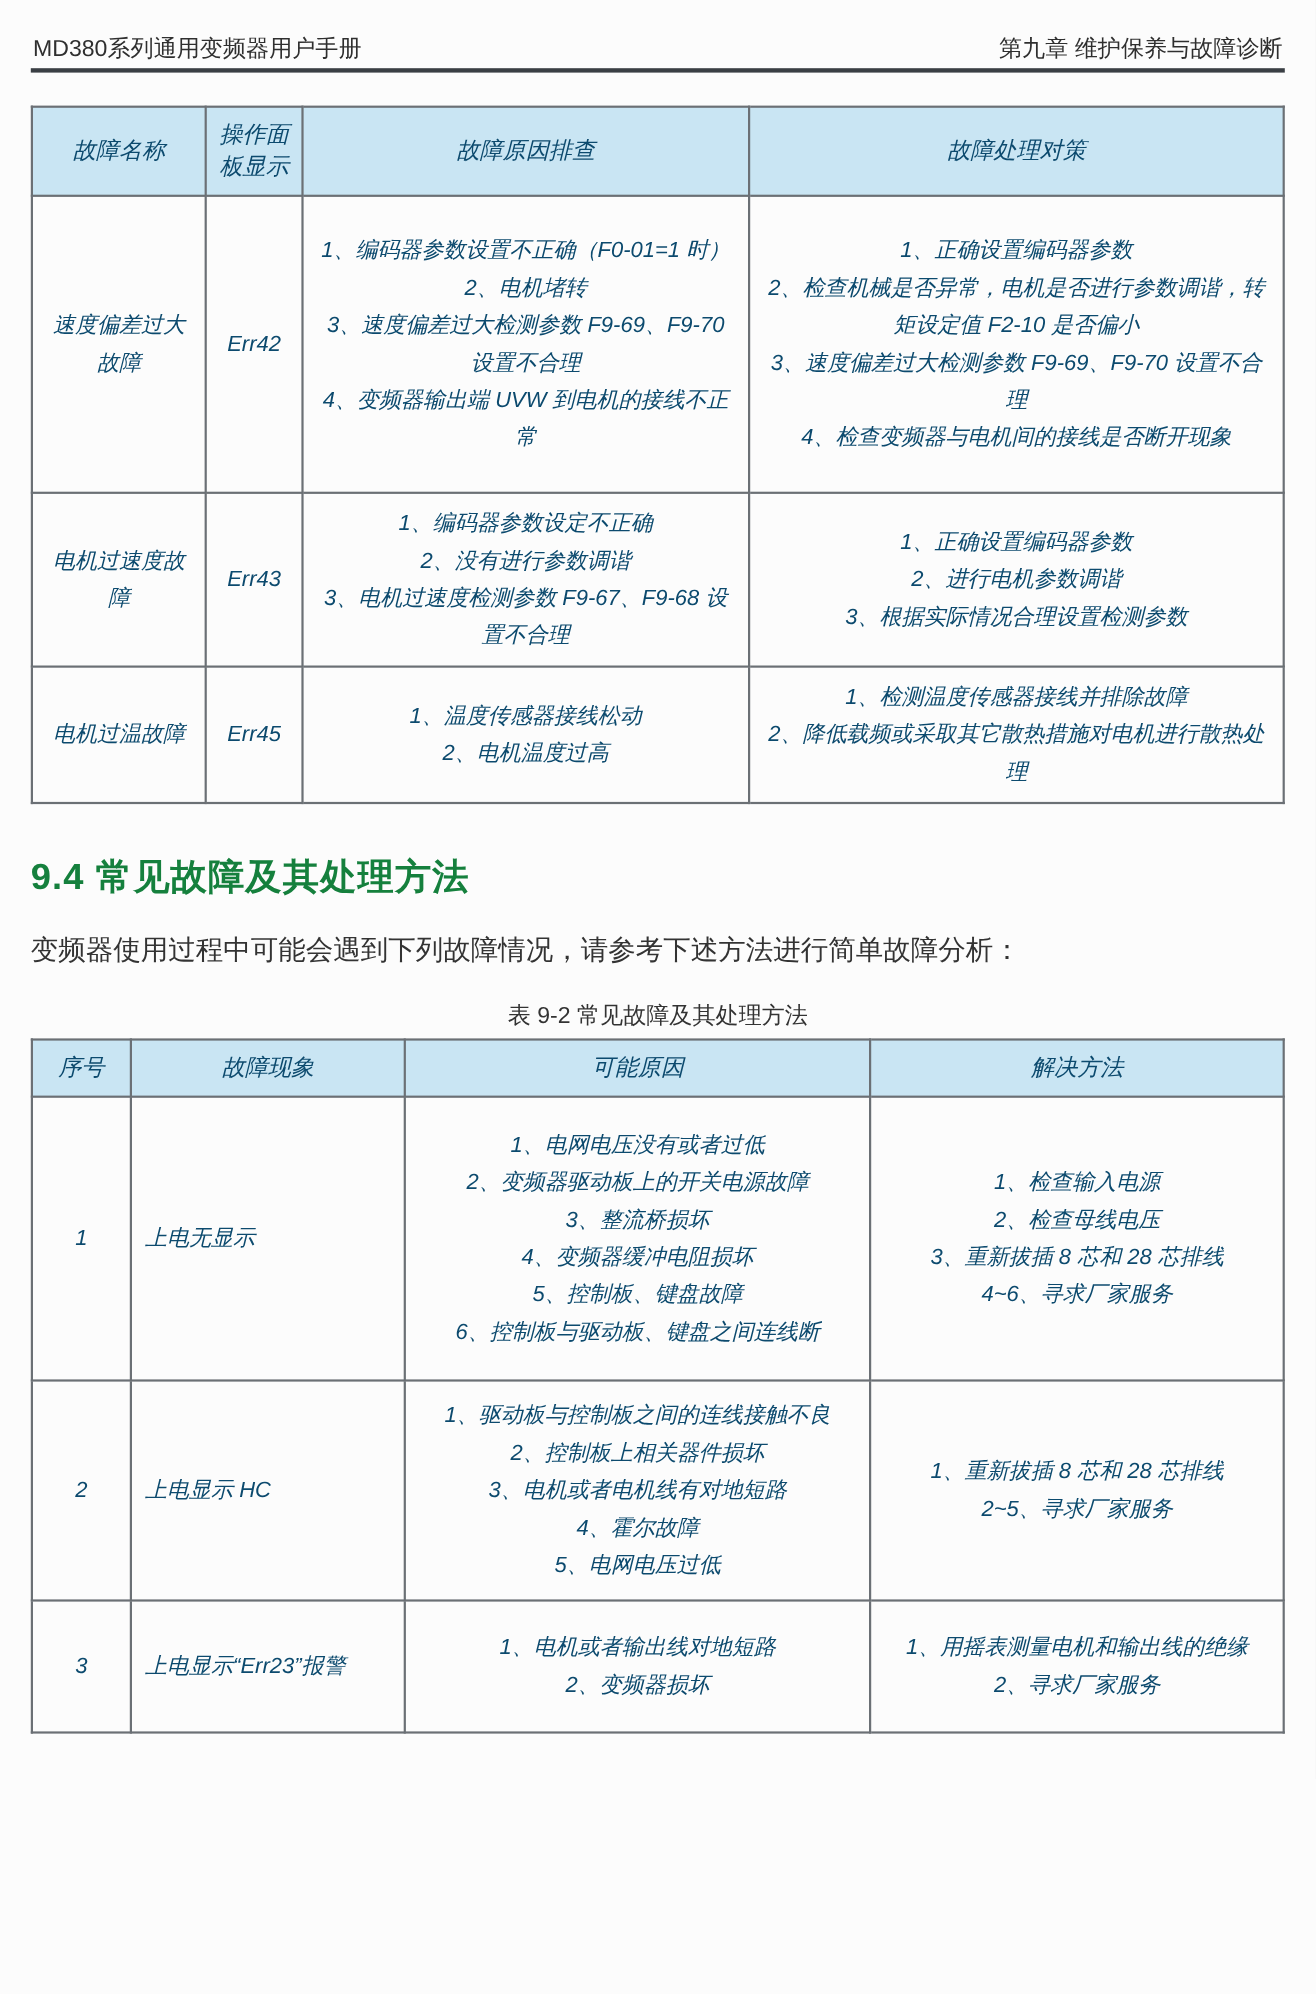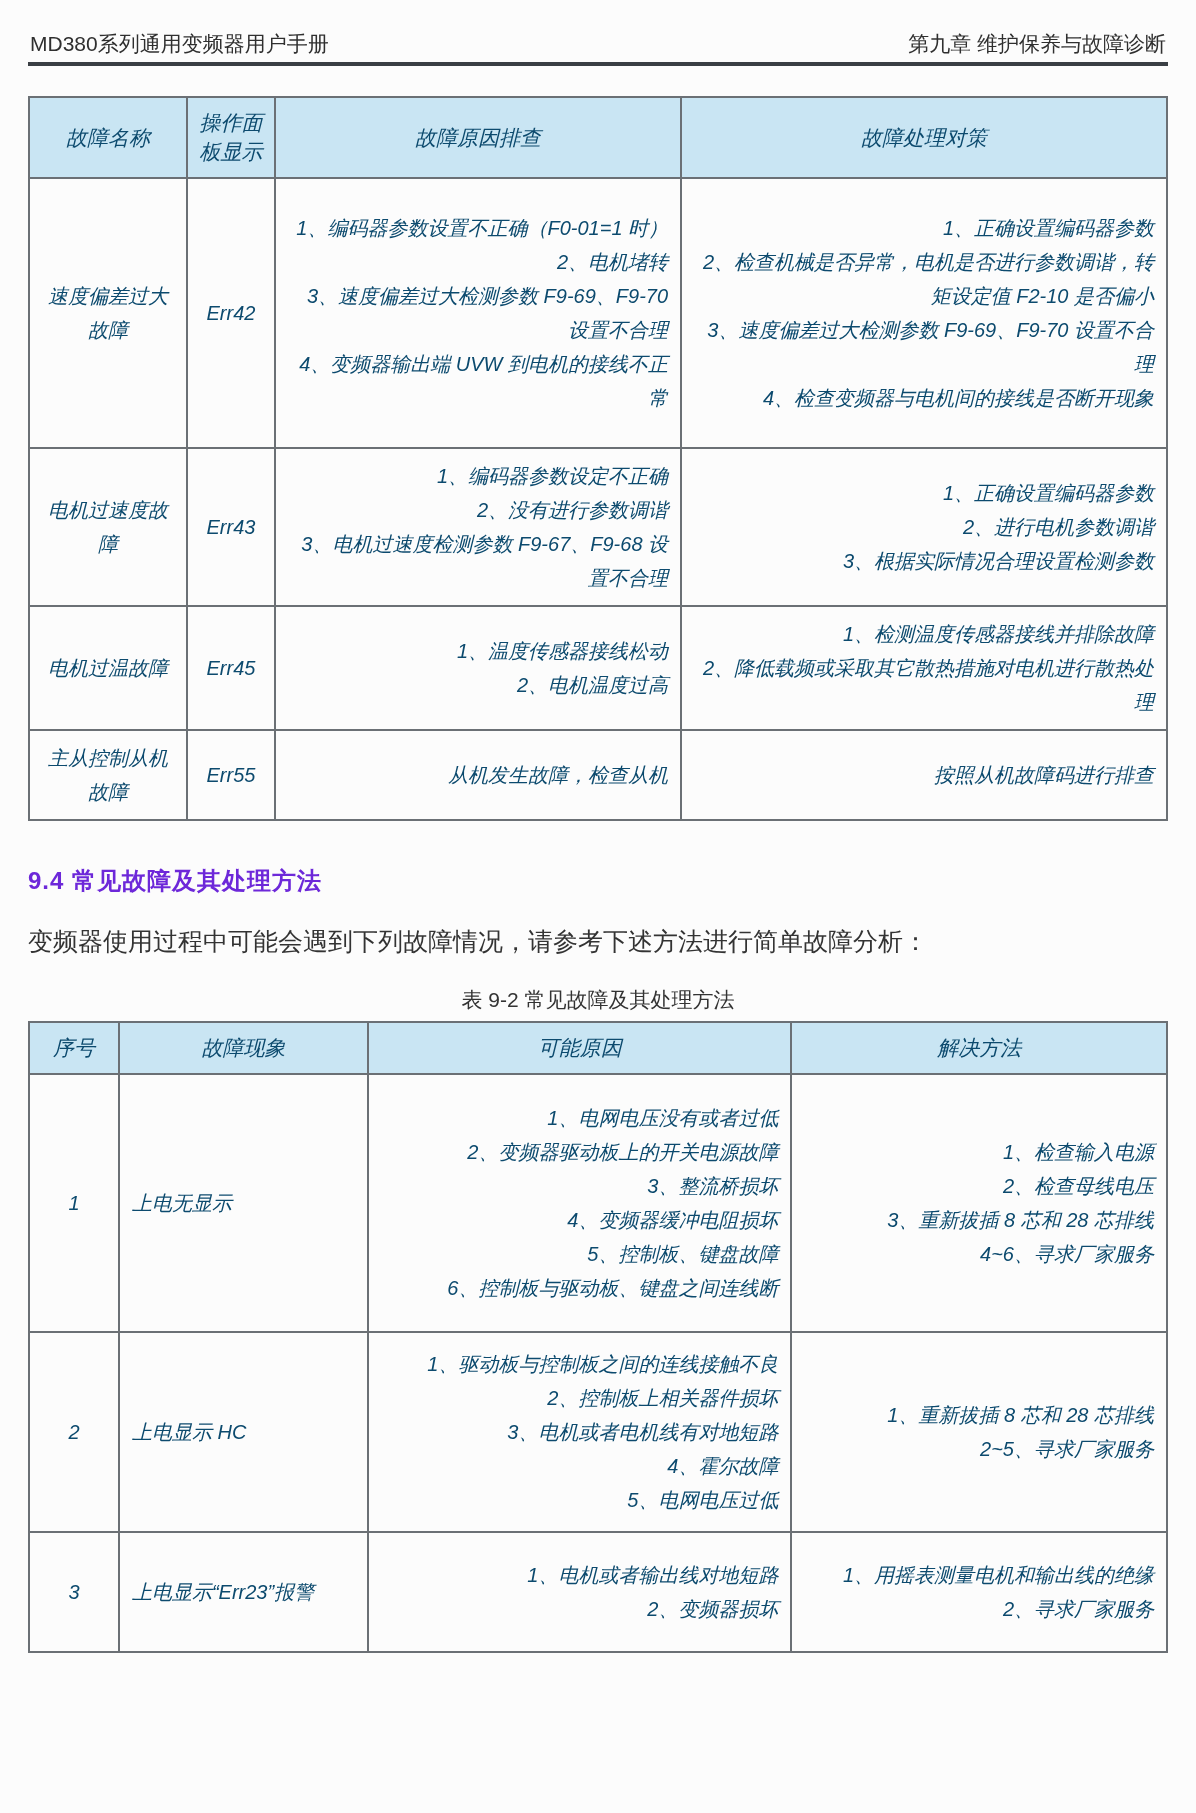--- a/index.html
+++ b/index.html
@@ -8,24 +8,24 @@
   
   .running-header{display:flex;justify-content:space-between;align-items:baseline;
     font-size:21px;color:#2f2f2f;padding:6px 2px 4px;}
   .header-rule{border:0;border-top:4px solid #3a3f44;margin:0 0 30px;}
   
   table{width:100%;border-collapse:collapse;table-layout:fixed;font-size:20px;color:#0c4a6e;font-style:italic;}
   th,td{border:2px solid #6b7075;vertical-align:middle;box-sizing:border-box;}
   th{background:#c9e5f3;font-weight:normal;font-size:21px;padding:10px 8px;line-height:1.4;text-align:center;}
   td{padding:10px 12px;line-height:1.7;}
   td.center{text-align:center;}
-  td.pre{white-space:pre-line;text-align:right;margin-top:44px;}
+  td.pre{white-space:pre-line;text-align:center;margin-top:44px;}
   .fault-table{margin-bottom:44px;}
   
-  .section-heading{font-size:24px;font-weight:bold;color:#6d28d9;margin:42px 0 26px;letter-spacing:1px;}
+  .section-heading{font-size:33px;font-weight:bold;color:#15803d;margin:42px 0 26px;letter-spacing:1px;}
   .intro{font-size:25px;margin:0 0 26px;line-height:1.5;}
   .table-caption{font-size:21px;text-align:center;margin:0 0 7px;}
 </style>
 </head>
 <body>
 
 <div class="page">
 
   <div class="running-header">
     <span>MD380系列通用变频器用户手册</span>
@@ -71,26 +71,20 @@
 2、进行电机参数调谐
 3、根据实际情况合理设置检测参数</td>
       </tr>
       <tr style="height:115px">
         <td class="center">电机过温故障</td>
         <td class="center">Err45</td>
         <td class="pre">1、温度传感器接线松动
 2、电机温度过高</td>
         <td class="pre">1、检测温度传感器接线并排除故障
 2、降低载频或采取其它散热措施对电机进行散热处理</td>
-      </tr>
-      <tr style="height:85px">
-        <td class="center">主从控制从机故障</td>
-        <td class="center">Err55</td>
-        <td class="pre">从机发生故障，检查从机</td>
-        <td class="pre">按照从机故障码进行排查</td>
       </tr>
     </tbody>
   </table>
 
   <h2 class="section-heading">9.4  常见故障及其处理方法</h2>
   <p class="intro">变频器使用过程中可能会遇到下列故障情况，请参考下述方法进行简单故障分析：</p>
   <p class="table-caption">表 9-2 常见故障及其处理方法</p>
 
   <table>
     <colgroup>

